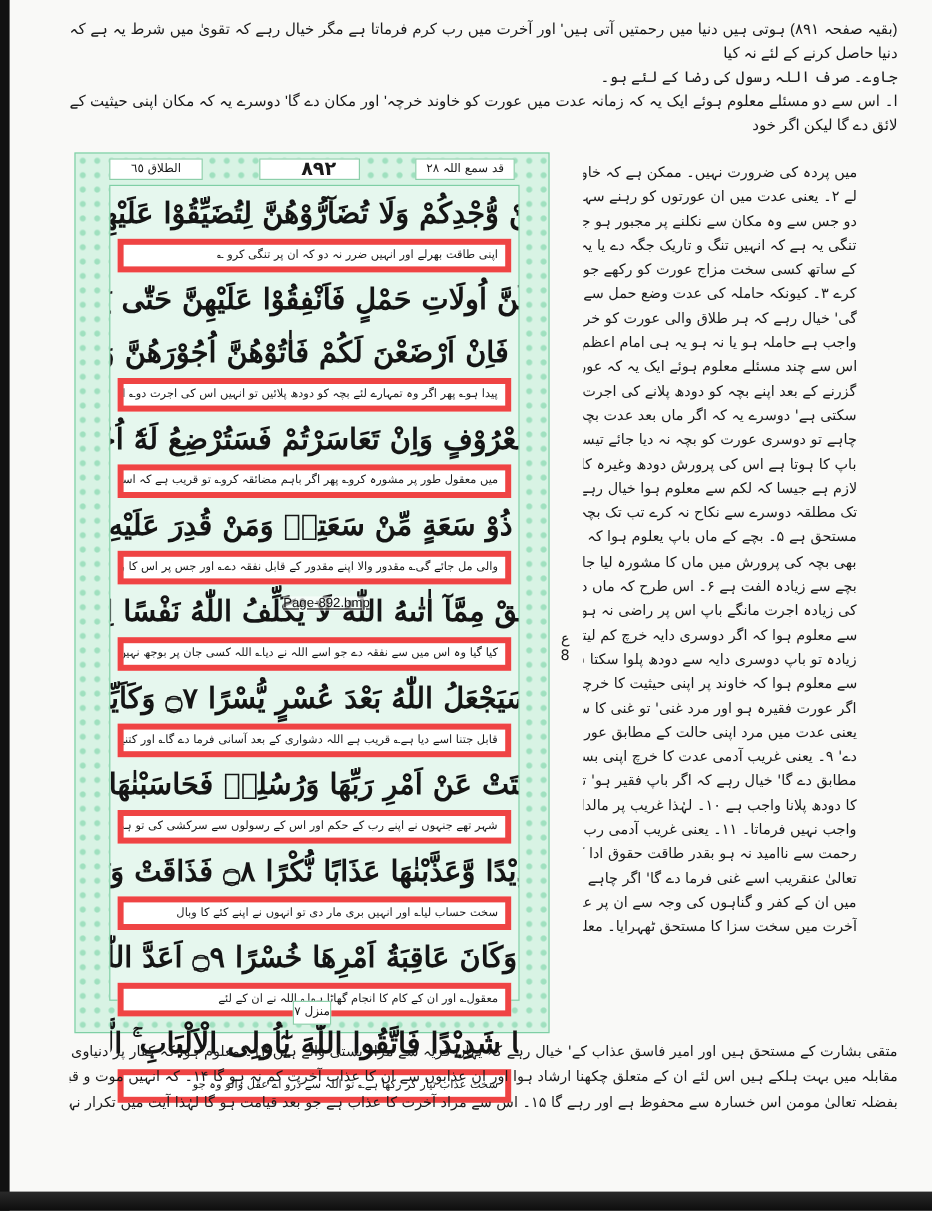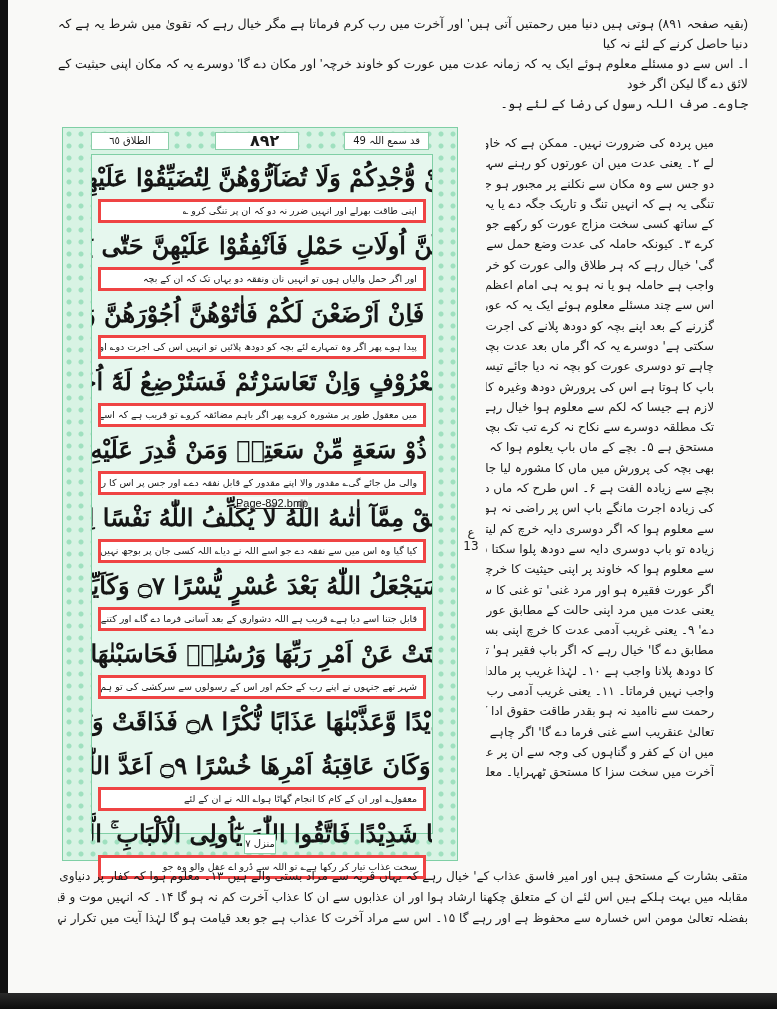--- a/index.html
+++ b/index.html
@@ -50,21 +50,21 @@
   .panel {
     position: absolute; left: 28px; top: 26px; width: 342px; height: 680px;
     background: #e6f7ee; border: 1px solid #7fcfa5; box-sizing: border-box;
   }
   .verse-line {
     height: 44px; display: flex; align-items: center; justify-content: center;
     font-family: "DejaVu Serif", serif; font-size: 24px; font-weight: bold;
     color: #151515; white-space: nowrap; overflow: hidden;
   }
   .trans-line {
-    height: 18px; margin: 0 6px; background: #fff; border: 3px solid #ef4444;
+    height: 18px; margin: 0 6px; background: #fff; border: 5px solid #ef4444;
     font-size: 9.5px; line-height: 18px; white-space: nowrap; overflow: hidden;
     padding: 0 6px; text-align: justify;
   }
   .frame-footer {
     position: absolute; left: 0; right: 0; bottom: 6px; height: 20px;
     display: flex; justify-content: center;
   }
   .manzil { background: #fff; border: 1px solid #8ccfaa; font-size: 10px; line-height: 18px; padding: 0 0; }
 
   .watermark {
@@ -90,63 +90,63 @@
   }
   .bottom-commentary p { margin: 0; white-space: nowrap; overflow: hidden; }
 </style>
 </head>
 <body>
 
 <div class="scan-edge"></div>
 
 <div class="top-commentary rtl">
   <p>(بقیہ صفحہ ۸۹۱) ہوتی ہیں دنیا میں رحمتیں آتی ہیں' اور آخرت میں رب کرم فرماتا ہے مگر خیال رہے کہ تقویٰ میں شرط یہ ہے کہ دنیا حاصل کرنے کے لئے نہ کیا</p>
+  <p>جاوے۔ صرف اللہ رسول کی رضا کے لئے ہو۔</p>
   <p>ا۔ اس سے دو مسئلے معلوم ہوئے ایک یہ کہ زمانہ عدت میں عورت کو خاوند خرچہ' اور مکان دے گا' دوسرے یہ کہ مکان اپنی حیثیت کے لائق دے گا لیکن اگر خود</p>
-  <p>جاوے۔ صرف اللہ رسول کی رضا کے لئے ہو۔</p>
 </div>
 
 <div class="frame">
   <div class="frame-header">
     <div class="hdr-box rtl">الطلاق ٦٥</div>
     <div class="hdr-box hdr-page">۸۹۲</div>
-    <div class="hdr-box rtl">قد سمع اللہ 49</div>
+    <div class="hdr-box rtl">قد سمع اللہ ٢٨</div>
   </div>
 
   <div class="panel">
     <div class="verse-line rtl">مِّنْ وُّجْدِكُمْ وَلَا تُضَآرُّوْهُنَّ لِتُضَيِّقُوْا عَلَيْهِنَّ</div>
     <div class="trans-line rtl">اپنی طاقت بھرلے اور انہیں ضرر نہ دو کہ ان پر تنگی کرو ؎</div>
     <div class="verse-line rtl">وَاِنْ كُنَّ اُولَاتِ حَمْلٍ فَاَنْفِقُوْا عَلَيْهِنَّ حَتّٰى يَضَعْنَ</div>
-    <div class="trans-line rtl">اور اگر حمل والیاں ہوں تو انہیں نان ونفقہ دو یہاں تک کہ ان کے بچہ</div>
     <div class="verse-line rtl">حَمْلَهُنَّ فَاِنْ اَرْضَعْنَ لَكُمْ فَاٰتُوْهُنَّ اُجُوْرَهُنَّ وَاْتَمِرُوْا</div>
     <div class="trans-line rtl">پیدا ہو؎ پھر اگر وہ تمہارے لئے بچہ کو دودھ پلائیں تو انہیں اس کی اجرت دو؎ اور آپس</div>
     <div class="verse-line rtl">بَيْنَكُمْ بِمَعْرُوْفٍ وَاِنْ تَعَاسَرْتُمْ فَسَتُرْضِعُ لَهٗٓ اُخْرٰى ۝٦</div>
     <div class="trans-line rtl">میں معقول طور پر مشورہ کرو؎ پھر اگر باہم مضائقہ کرو؎ تو قریب ہے کہ اسے اور دودھ پلانے</div>
     <div class="verse-line rtl">لِيُنْفِقْ ذُوْ سَعَةٍ مِّنْ سَعَتِهٖ وَمَنْ قُدِرَ عَلَيْهِ رِزْقُهٗ</div>
     <div class="trans-line rtl">والی مل جائے گی؎ مقدور والا اپنے مقدور کے قابل نفقہ دے؎ اور جس پر اس کا رزق تنگ</div>
     <div class="verse-line rtl">فَلْيُنْفِقْ مِمَّآ اٰتٰىهُ اللّٰهُ لَا يُكَلِّفُ اللّٰهُ نَفْسًا اِلَّا مَآ</div>
     <div class="trans-line rtl">کیا گیا وہ اس میں سے نفقہ دے جو اسے اللہ نے دیا؎ اللہ کسی جان پر بوجھ نہیں رکھتا مگر اسی</div>
     <div class="verse-line rtl">اٰتٰىهَا سَيَجْعَلُ اللّٰهُ بَعْدَ عُسْرٍ يُّسْرًا ۝٧ وَكَاَيِّنْ مِّنْ</div>
     <div class="trans-line rtl">قابل جتنا اسے دیا ہے؎ قریب ہے اللہ دشواری کے بعد آسانی فرما دے گا؎ اور کتنے ہی</div>
     <div class="verse-line rtl">قَرْيَةٍ عَتَتْ عَنْ اَمْرِ رَبِّهَا وَرُسُلِهٖ فَحَاسَبْنٰهَا حِسَابًا</div>
     <div class="trans-line rtl">شہر تھے جنہوں نے اپنے رب کے حکم اور اس کے رسولوں سے سرکشی کی تو ہم نے ان سے</div>
     <div class="verse-line rtl">شَدِيْدًا وَّعَذَّبْنٰهَا عَذَابًا نُّكْرًا ۝٨ فَذَاقَتْ وَبَالَ</div>
+    <div class="trans-line rtl">سخت حساب لیا؎ اور انہیں بری مار دی تو انہوں نے اپنے کئے کا وبال</div>
     <div class="verse-line rtl">اَمْرِهَا وَكَانَ عَاقِبَةُ اَمْرِهَا خُسْرًا ۝٩ اَعَدَّ اللّٰهُ لَهُمْ</div>
     <div class="trans-line rtl">معقول؎ اور ان کے کام کا انجام گھاٹا ہوا؎ اللہ نے ان کے لئے</div>
     <div class="verse-line rtl">عَذَابًا شَدِيْدًا فَاتَّقُوا اللّٰهَ يٰٓاُولِى الْاَلْبَابِ ۚ الَّذِيْنَ</div>
     <div class="trans-line rtl">سخت عذاب تیار کر رکھا ہے؎ تو اللہ سے ڈرو اے عقل والو وہ جو</div>
   </div>
 
   <div class="frame-footer">
     <div class="manzil rtl">منزل ٧</div>
   </div>
 </div>
 
 <div class="watermark">Page-892.bmp</div>
 
-<div class="ruku-mark rtl">ع 13</div>
+<div class="ruku-mark rtl">ع 8</div>
 
 <div class="side-commentary rtl">
   <div>میں پردہ کی ضرورت نہیں۔ ممکن ہے کہ خاوند رجوع کر</div>
   <div>لے ۲۔ یعنی عدت میں ان عورتوں کو رہنے سہنے کی تنگی نہ</div>
   <div>دو جس سے وہ مکان سے نکلنے پر مجبور ہو جاویں مکان کی</div>
   <div>تنگی یہ ہے کہ انہیں تنگ و تاریک جگہ دے یا یہ کہ ان</div>
   <div>کے ساتھ کسی سخت مزاج عورت کو رکھے جو اسے پریشان</div>
   <div>کرے ۳۔ کیونکہ حاملہ کی عدت وضع حمل سے پوری ہو</div>
   <div>گی' خیال رہے کہ ہر طلاق والی عورت کو خرچہ عدت دینا</div>
   <div>واجب ہے حاملہ ہو یا نہ ہو یہ ہی امام اعظم کا قول ہے ۴۔</div>

